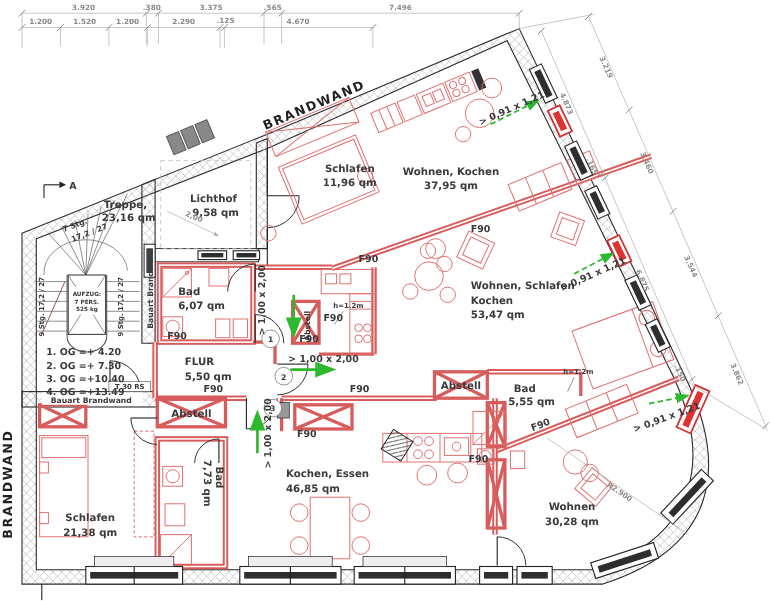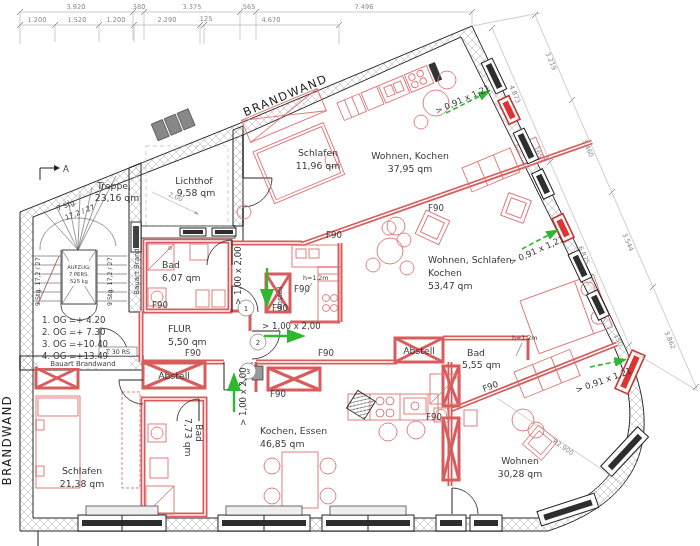--- a/index.html
+++ b/index.html
@@ -1,16 +1,16 @@
 <!DOCTYPE html>
 <html><head>
 <meta charset="utf-8">
 <style>
   html,body{margin:0;padding:0;background:#fff;}
-  #stage{width:700px;height:546px;position:relative;background:#fff;overflow:hidden;}
+  #stage{width:700px;height:546px;position:relative;background:#fff;overflow:hidden;font-weight:bold;}
   svg{display:block;}
   text{font-family:"DejaVu Sans", sans-serif; fill:#3a3a3a;}
   .rm{font-size:9.3px;}
   .lbl{font-size:8.6px;}
   .sm{font-size:7px;}
   .xs{font-size:6.3px;}
   .tiny{font-size:5.2px;}
   .dim{font-size:6.6px; fill:#8a8a8a;}
   .big{font-size:11.5px; letter-spacing:1.5px; fill:#222;}
   .mid{text-anchor:middle;}

